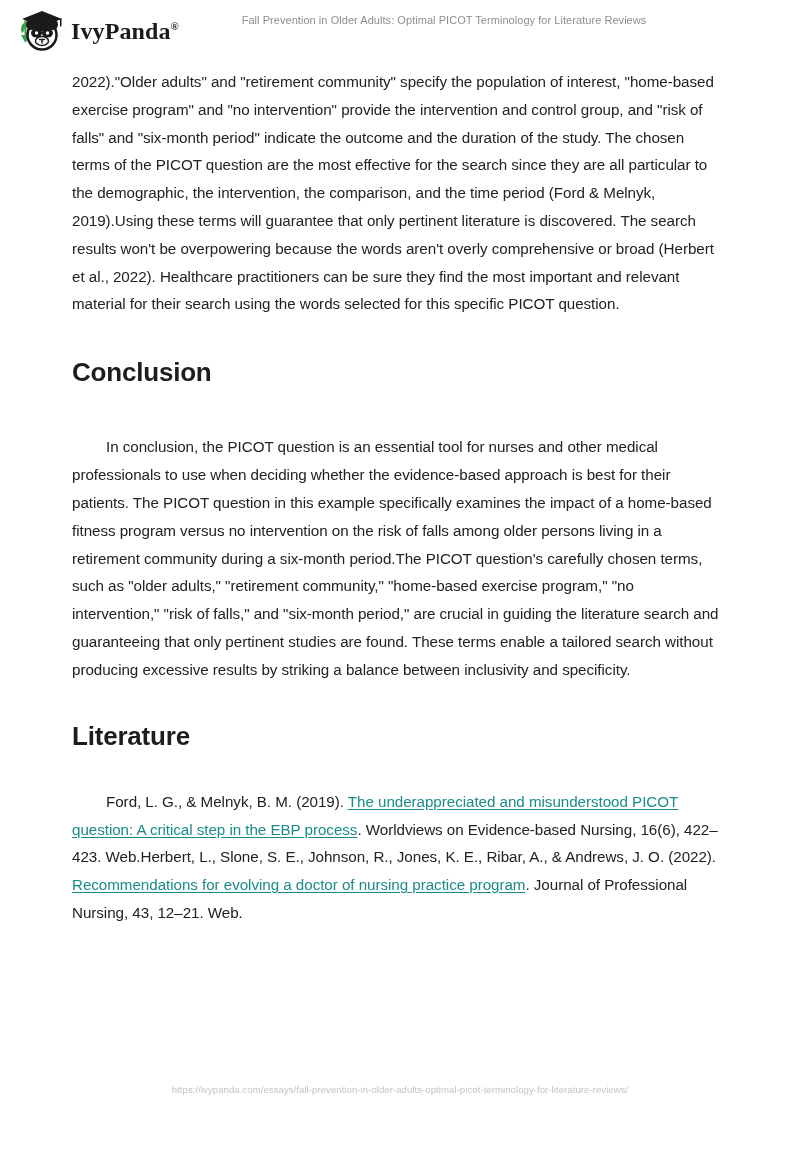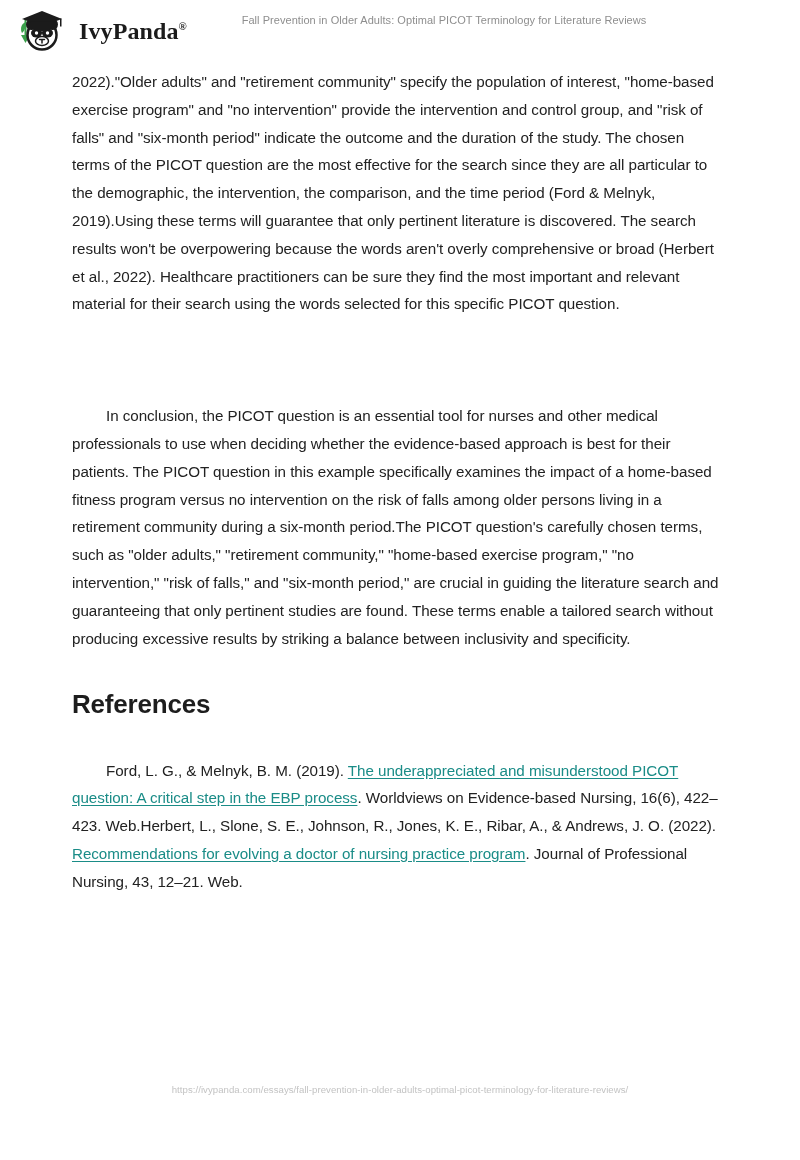--- a/index.html
+++ b/index.html
@@ -27,21 +27,21 @@
     left: 0;
     width: 800px;
     height: 62px;
   }
   .brand {
     position: absolute;
     left: 16px;
     top: 9px;
     display: flex;
     align-items: center;
-    gap: 15px;
+    gap: 7px;
   }
   .brand-mark {
     width: 48px;
     height: 44px;
     display: block;
     flex: 0 0 auto;
   }
   .brand-name {
     font-family: "Liberation Serif", serif;
     font-weight: bold;
@@ -163,26 +163,27 @@
     </div>
 
     <div class="header-title">Fall Prevention in Older Adults: Optimal PICOT Terminology for Literature Reviews</div>
   </div>
 
   <div class="doc">
 
     <p class="para">2022)."Older adults" and "retirement community" specify the population of interest, "home-based exercise program" and "no intervention" provide the intervention and control group, and "risk of falls" and "six-month period" indicate the outcome and the duration of the study. The chosen terms of the PICOT question are the most effective for the search since they are all particular to the demographic, the intervention, the comparison, and the time period (Ford &amp; Melnyk, 2019).Using these terms will guarantee that only pertinent literature is discovered. The search results won't be overpowering because the words aren't overly comprehensive or broad (Herbert et al., 2022). Healthcare practitioners can be sure they find the most important and relevant material for their search using the words selected for this specific PICOT question.</p>
 
     <div class="gap-before-conclusion"></div>
+    <h2 class="section-heading">Conclusion</h2>
     <div class="gap-after-conclusion"></div>
 
     <p class="para indent">In conclusion, the PICOT question is an essential tool for nurses and other medical professionals to use when deciding whether the evidence-based approach is best for their patients. The PICOT question in this example specifically examines the impact of a home-based fitness program versus no intervention on the risk of falls among older persons living in a retirement community during a six-month period.The PICOT question's carefully chosen terms, such as "older adults," "retirement community," "home-based exercise program," "no intervention," "risk of falls," and "six-month period," are crucial in guiding the literature search and guaranteeing that only pertinent studies are found. These terms enable a tailored search without producing excessive results by striking a balance between inclusivity and specificity.</p>
 
     <div class="gap-before-references"></div>
-    <h2 class="section-heading">References</h2>
+    <h2 class="section-heading">Literature</h2>
     <div class="gap-after-references"></div>
 
     <p class="para indent"><span>Ford, L. G., &amp; Melnyk, B. M. (2019). </span><a class="ref-link" href="#">The underappreciated and misunderstood PICOT question: A critical step in the EBP process</a><span>. </span><span class="ital">Worldviews on Evidence-based Nursing</span><span>, </span><span class="ital">16</span><span>(6), 422–423. Web.</span><span>Herbert, L., Slone, S. E., Johnson, R., Jones, K. E., Ribar, A., &amp; Andrews, J. O. (2022). </span><a class="ref-link" href="#">Recommendations for evolving a doctor of nursing practice program</a><span>. </span><span class="ital">Journal of Professional Nursing</span><span>, </span><span class="ital">43</span><span>, 12–21. Web.</span></p>
 
   </div>
 
   <div class="page-footer">https://ivypanda.com/essays/fall-prevention-in-older-adults-optimal-picot-terminology-for-literature-reviews/</div>
 
 </div>
 

